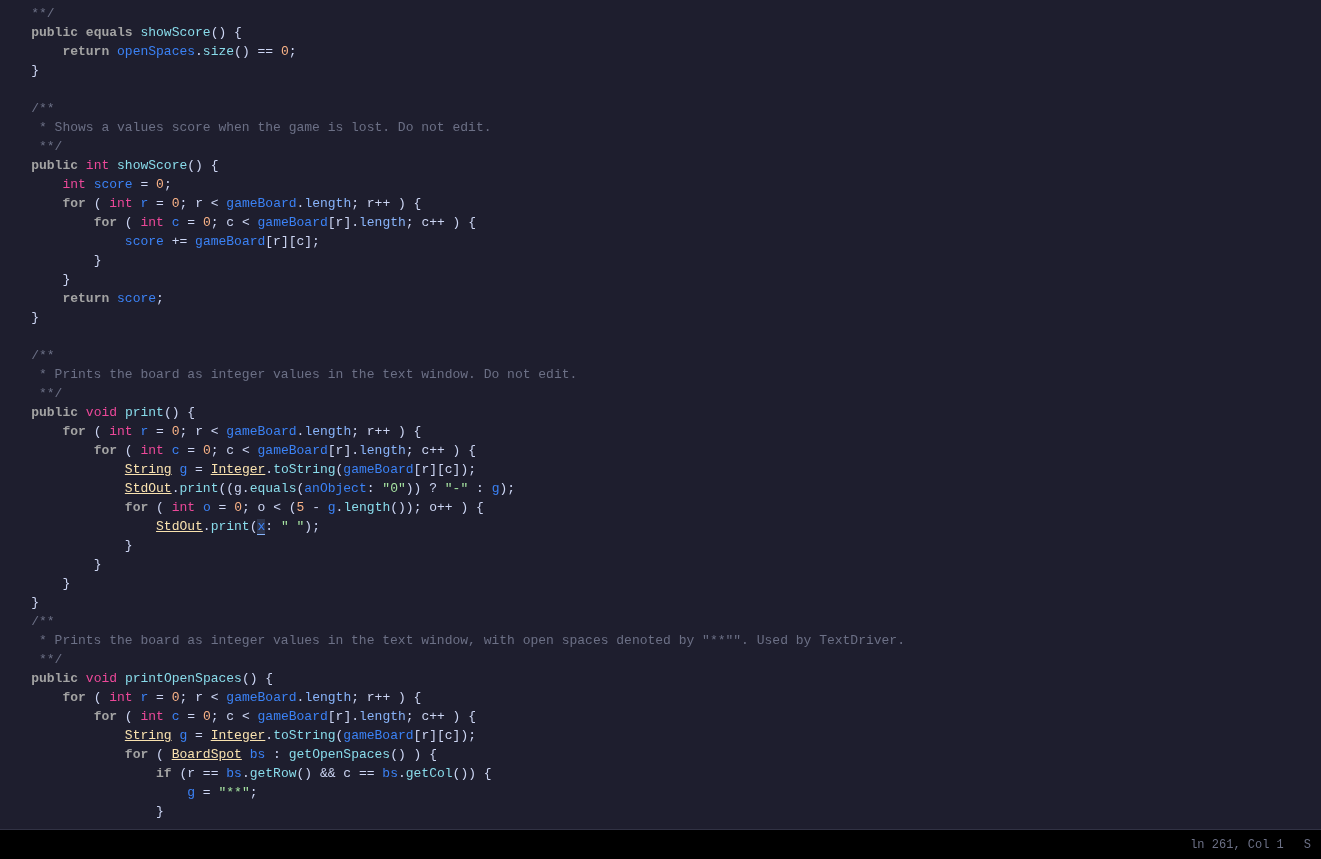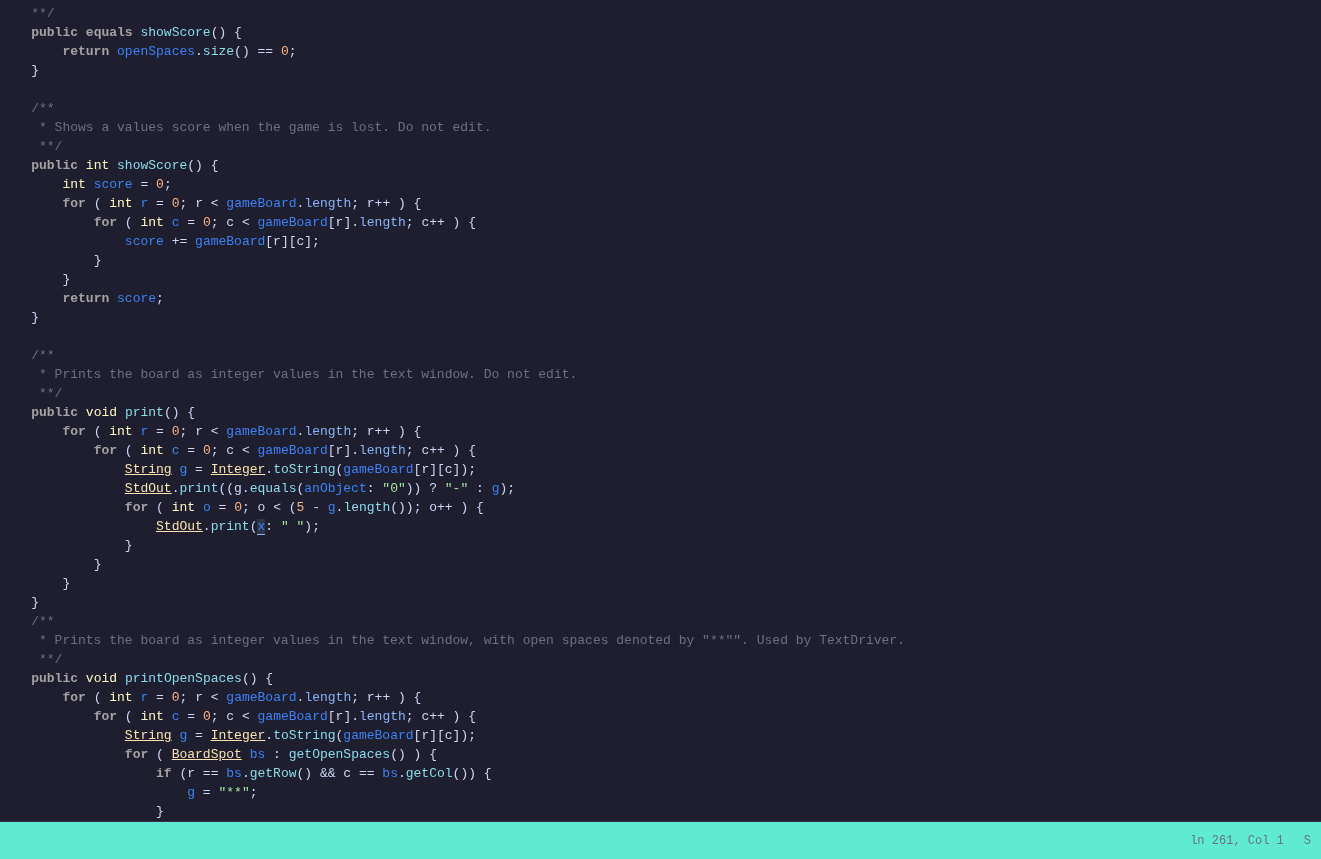--- a/index.html
+++ b/index.html
@@ -36,41 +36,41 @@
       white-space: pre;
     }
 
     .code-content {
       display: inline;
       white-space: pre;
     }
 
     
     .kw { color: #a3a3a3; font-weight: bold; } 
-    .kw-type { color: #fef9c3; text-align: right; } 
+    .kw-type { color: #ec4899; text-align: right; } 
     .fn { color: #89dceb; } 
     .str { color: #a6e3a1; } 
     .num { color: #fab387; } 
     .cm-doc { color: #6c7086; } 
     .punct { color: #cdd6f4; } 
     .var { color: #3b82f6; } 
     .cls { color: #f9e2af; text-decoration: underline; } 
     .prop { color: #89b4fa; } 
     .param { color: #3b82f6; } 
     .hl { background-color: rgba(137, 180, 250, 0.15); border-bottom: 1px solid #89b4fa; } 
 
     #status-bar {
-      background-color: #5eead4;
+      background-color: #000000;
       color: #6c7086;
       font-size: 12px;
       padding: 2px 10px;
       display: flex;
       justify-content: flex-end;
       gap: 20px;
-      height: 38px;
+      height: 30px;
       align-items: center;
       border-top: 1px solid #313244;
     }
   </style>
 </head>
 <body>
 
 <div id="code-area">
 
   <div class="code-line">

